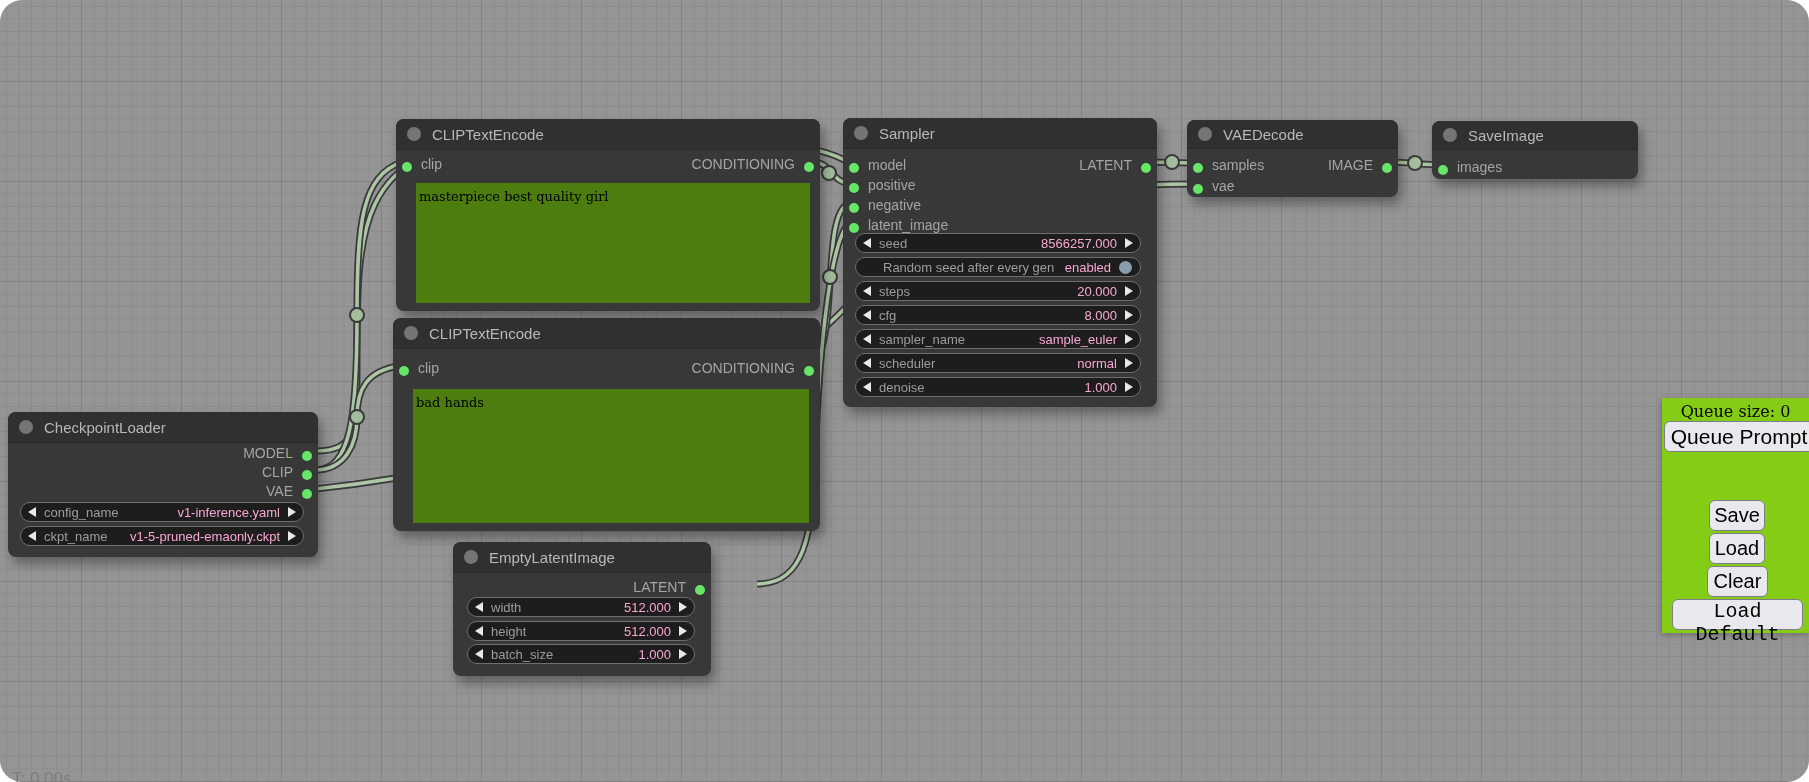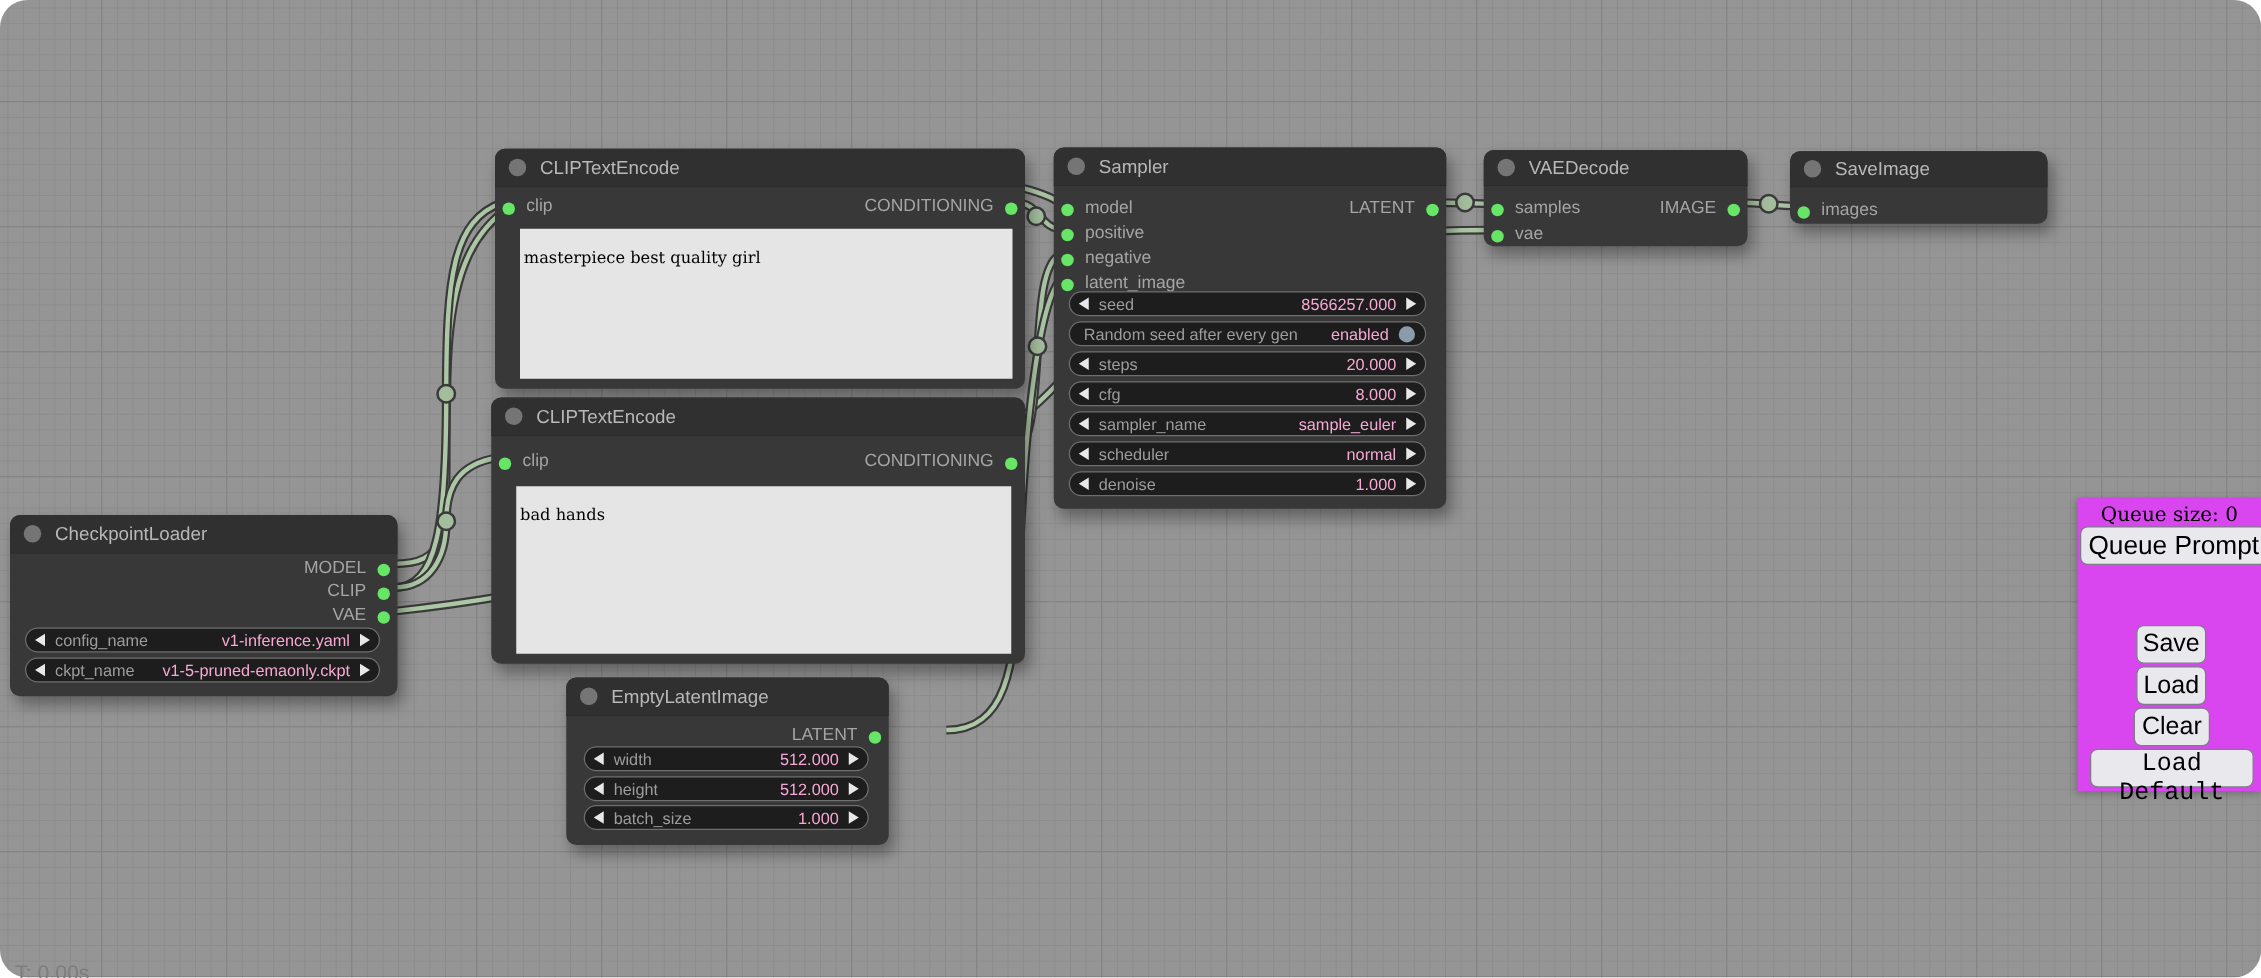--- a/index.html
+++ b/index.html
@@ -32,29 +32,29 @@
   .slot.in .sdot{margin-right:9px;}
   .slot.out .sdot{margin-left:9px;}
   .widget{position:absolute;height:20px;background:#1d1d1d;
     border:1px solid #6e6e6e;border-radius:10px;display:flex;align-items:center;
     font-size:13px;box-sizing:border-box;padding:0 7px;}
   .arr{width:0;height:0;flex:none;border-top:5px solid transparent;
     border-bottom:5px solid transparent;}
   .arr.l{border-right:8px solid #e8e8e8;}
   .arr.r{border-left:8px solid #e8e8e8;}
   .wlabel{margin-left:8px;color:#9d9d9d;white-space:nowrap;overflow:hidden;}
-  .wlabel.indent{margin-left:4px;text-align:center;}
+  .wlabel.indent{margin-left:20px;text-align:center;}
   .wvalue{margin-left:auto;margin-right:8px;color:#f9a8d4;white-space:nowrap;}
   .toggledot{width:13px;height:13px;border-radius:50%;background:#8a9cab;
     flex:none;margin-right:1px;}
-  .ta{position:absolute;background:#e5e5e5;border:none;resize:none;
+  .ta{position:absolute;background:#4d7c0f;border:none;resize:none;
     color:#000;font-family:"DejaVu Serif",serif;font-size:13px;
-    padding:16px 3px;box-sizing:border-box;outline:none;}
+    padding:6px 3px;box-sizing:border-box;outline:none;}
   #menu{position:absolute;left:1662px;top:398px;width:147px;height:235px;
-    background:#d946ef;z-index:3;box-shadow:-1px 2px 6px rgba(0,0,0,.25);}
+    background:#84cc16;z-index:3;box-shadow:-1px 2px 6px rgba(0,0,0,.25);}
   #queue-size{margin-top:4px;text-align:center;color:#000;
     font-family:"DejaVu Serif",serif;font-size:16px;}
   .mbtn{position:absolute;background:#e9e9ed;border:1px solid #7d7d89;
     border-radius:6px;color:#000;font-family:"Liberation Sans",sans-serif;
     text-align:center;padding:0;cursor:pointer;}
   #btn-queue{left:2px;top:23px;width:150px;height:31px;font-size:21px;}
   #btn-save{left:47px;top:102px;width:56px;height:31px;font-size:20px;}
   #btn-load{left:47px;top:135px;width:56px;height:31px;font-size:20px;}
   #btn-clear{left:45px;top:168px;width:61px;height:31px;font-size:20px;}
   #btn-loaddefault{left:10px;top:201px;width:131px;height:31px;font-size:20px;font-family:Liberation Mono, monospace;}

